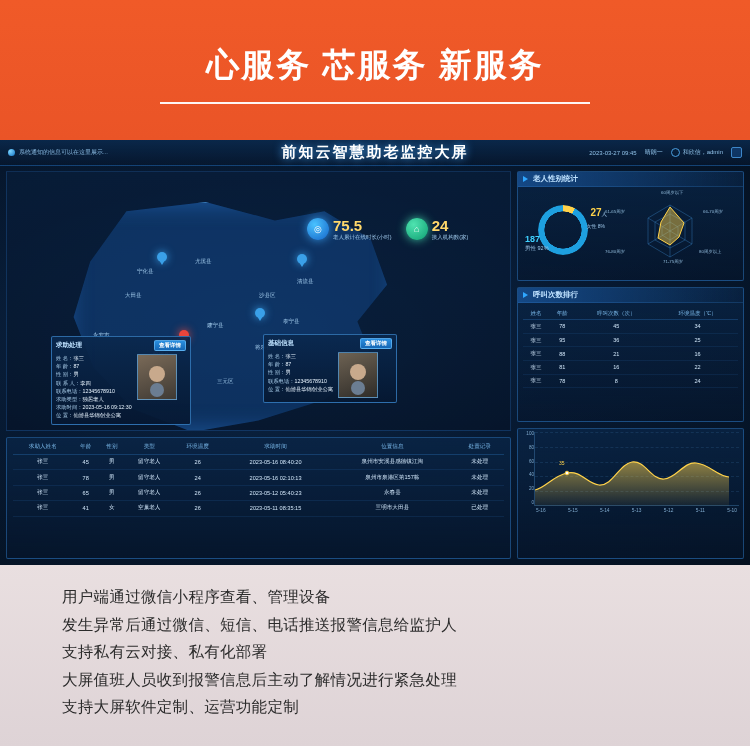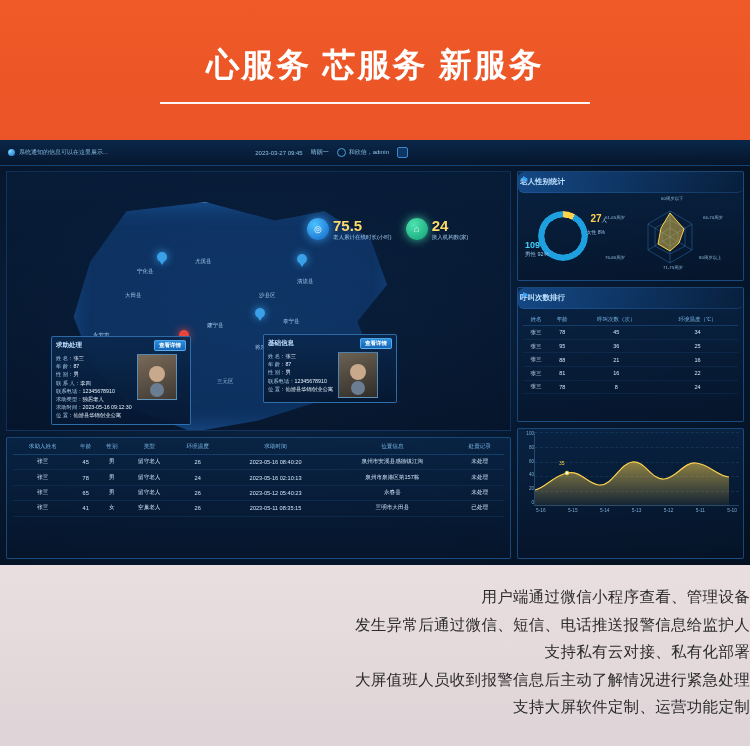--- a/index.html
+++ b/index.html
@@ -92,30 +92,29 @@
   .col-left { width: 505px; display: flex; flex-direction: column; gap: 6px; }
   .col-right { width: 227px; display: flex; flex-direction: column; gap: 6px; }
 
   .panel {
     border: 1px solid rgba(50,130,210,.45);
     background: linear-gradient(180deg, rgba(10,38,72,.75), rgba(6,22,45,.55));
     border-radius: 2px;
     position: relative;
   }
   .panel-head {
-    height: 21px;
+    height: 15px;
     display: flex; align-items: center;
-    padding-left: 2px;
+    padding-left: 15px;
     font-size: 7.5px;
     font-weight: bold;
     color: #bfe2ff;
     background: linear-gradient(90deg, rgba(22,76,140,.9), rgba(10,38,72,0));
     border-bottom: 1px solid rgba(50,130,210,.25);
     position: relative;
-    border-radius: 6px;
   }
   .panel-head::before {
     content: "";
     position: absolute; left: 5px; top: 4px;
     width: 5px; height: 6px;
     background: #2fa7ff;
     clip-path: polygon(0 0, 100% 50%, 0 100%);
   }
 
   
@@ -264,38 +263,38 @@
   .bottom {
     width: 750px; height: 181px;
     background: linear-gradient(180deg, #e9dfe0 0%, #ded3d6 100%);
     padding: 18px 0 0 62px;
   }
   .bottom p {
     font-size: 15.5px;
     color: #2b2b2b;
     line-height: 1.78;
     letter-spacing: .3px;
-    text-align: right;
   }
 </style>
 </head>
 <body>
 
 <div class="banner">
   <div class="banner-title">心服务  芯服务  新服务</div>
   <div class="banner-rule"></div>
 </div>
 
 <div class="dash">
 
   <div class="dash-top">
     <div class="dash-top-left">
       <span class="mini-dot"></span>
       <span class="txt">系统通知的信息可以在这里展示...</span>
     </div>
+    <div class="dash-title">前知云智慧助老监控大屏</div>
     <div class="dash-top-right">
       <span>2023-03-27 09:45</span>
       <span>晴朗一</span>
       <span class="chip">
         <span class="icon-circ"></span>
         <span>和欣信，admin</span>
       </span>
       <span class="sq-btn"></span>
     </div>
   </div>
@@ -458,21 +457,21 @@
       <div class="panel rp" style="height:110px;">
         <div class="panel-head">老人性别统计</div>
         <div class="inner">
           <div class="gender-row">
             <div class="donut-wrap">
               <div class="donut"></div>
               <div class="donut-total">
                 <span>27</span><small>人</small>
               </div>
               <div style="position:absolute; left:2px; bottom:2px;">
-                <div class="g-num">109</div>
+                <div class="g-num">187</div>
                 <div class="g-left">男性 92%</div>
               </div>
               <div style="position:absolute; right:-2px; bottom:26px; font-size:5px; color:#9dc6e8;">女性 8%</div>
             </div>
             <div class="radar-wrap">
               <svg width="135" height="78" viewBox="0 0 135 78">
                 <g transform="translate(67,40)" fill="none" stroke="#2f6fa8" stroke-width=".5">
                   <polygon points="0,-26 22,-13 22,13 0,26 -22,13 -22,-13"></polygon>
                   <polygon points="0,-17 15,-9 15,9 0,17 -15,9 -15,-9"></polygon>
                   <polygon points="0,-9 8,-4 8,4 0,9 -8,4 -8,-4"></polygon>

